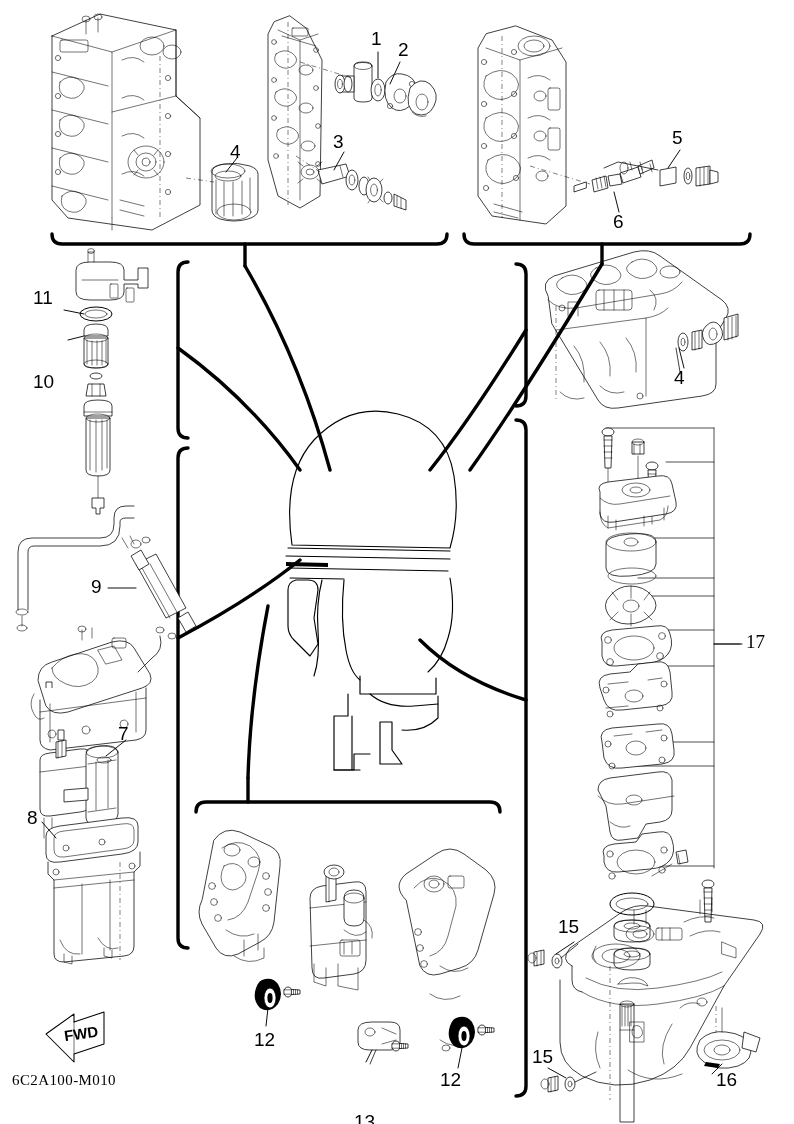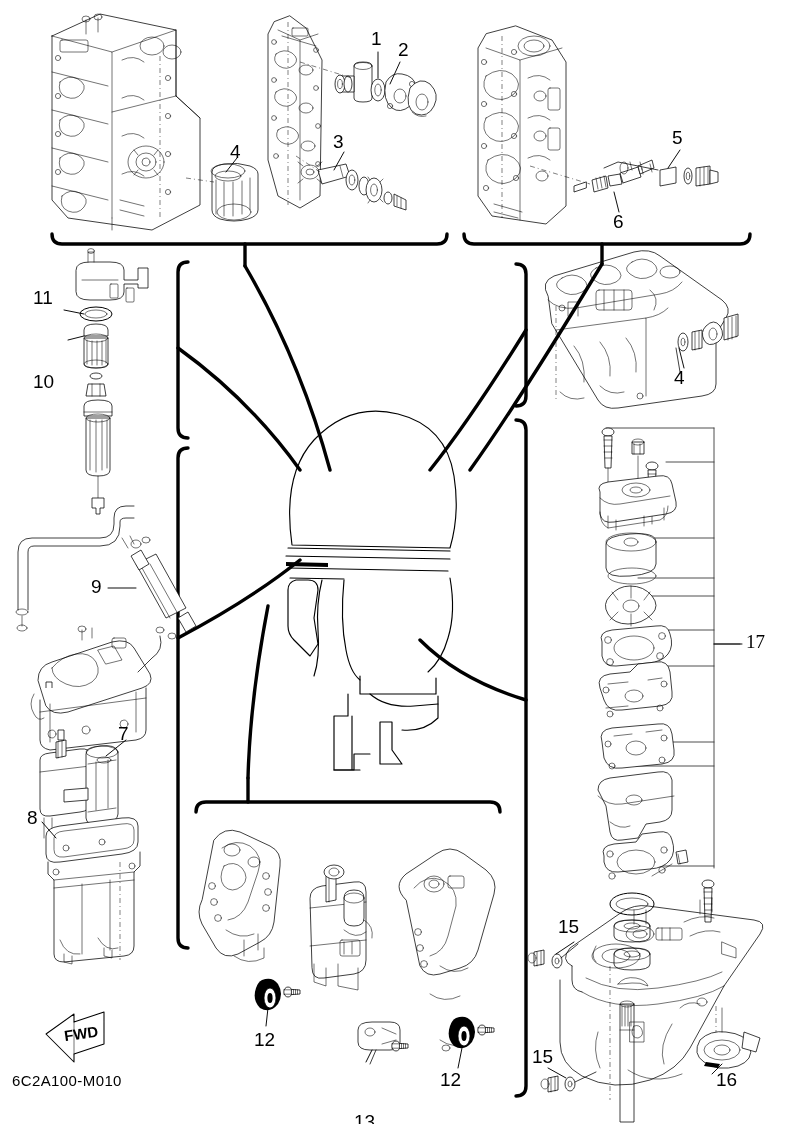--- a/index.html
+++ b/index.html
@@ -1,21 +1,21 @@
 <!DOCTYPE html>
 <html><head>
 <meta charset="utf-8">
 <title>Parts Diagram</title>
 <style>
   html,body{margin:0;padding:0;background:#ffffff;}
   body{width:794px;height:1124px;font-family:"Liberation Sans",sans-serif;color:#000;overflow:hidden;}
   #sheet{position:relative;width:794px;height:1124px;background:#fff;}
   #sheet svg{position:absolute;left:0;top:0;}
   .callout{position:absolute;font-family:"Liberation Sans",sans-serif;font-size:19px;font-weight:400;color:#000;line-height:1;white-space:nowrap;}
-  .partno{position:absolute;font-family:Liberation Sans, sans-serif;font-size:15px;letter-spacing:.4px;color:#000;white-space:nowrap;}
+  .partno{position:absolute;font-family:Liberation Serif, serif;font-size:15px;letter-spacing:.4px;color:#000;white-space:nowrap;}
   .fwdtext{font-family:"Liberation Sans",sans-serif;font-size:15px;font-weight:700;}
 </style>
 </head>
 <body>
 
 <div id="sheet">
 
 <svg width="794" height="1124" viewBox="0 0 794 1124">
   <defs>
     <style>

